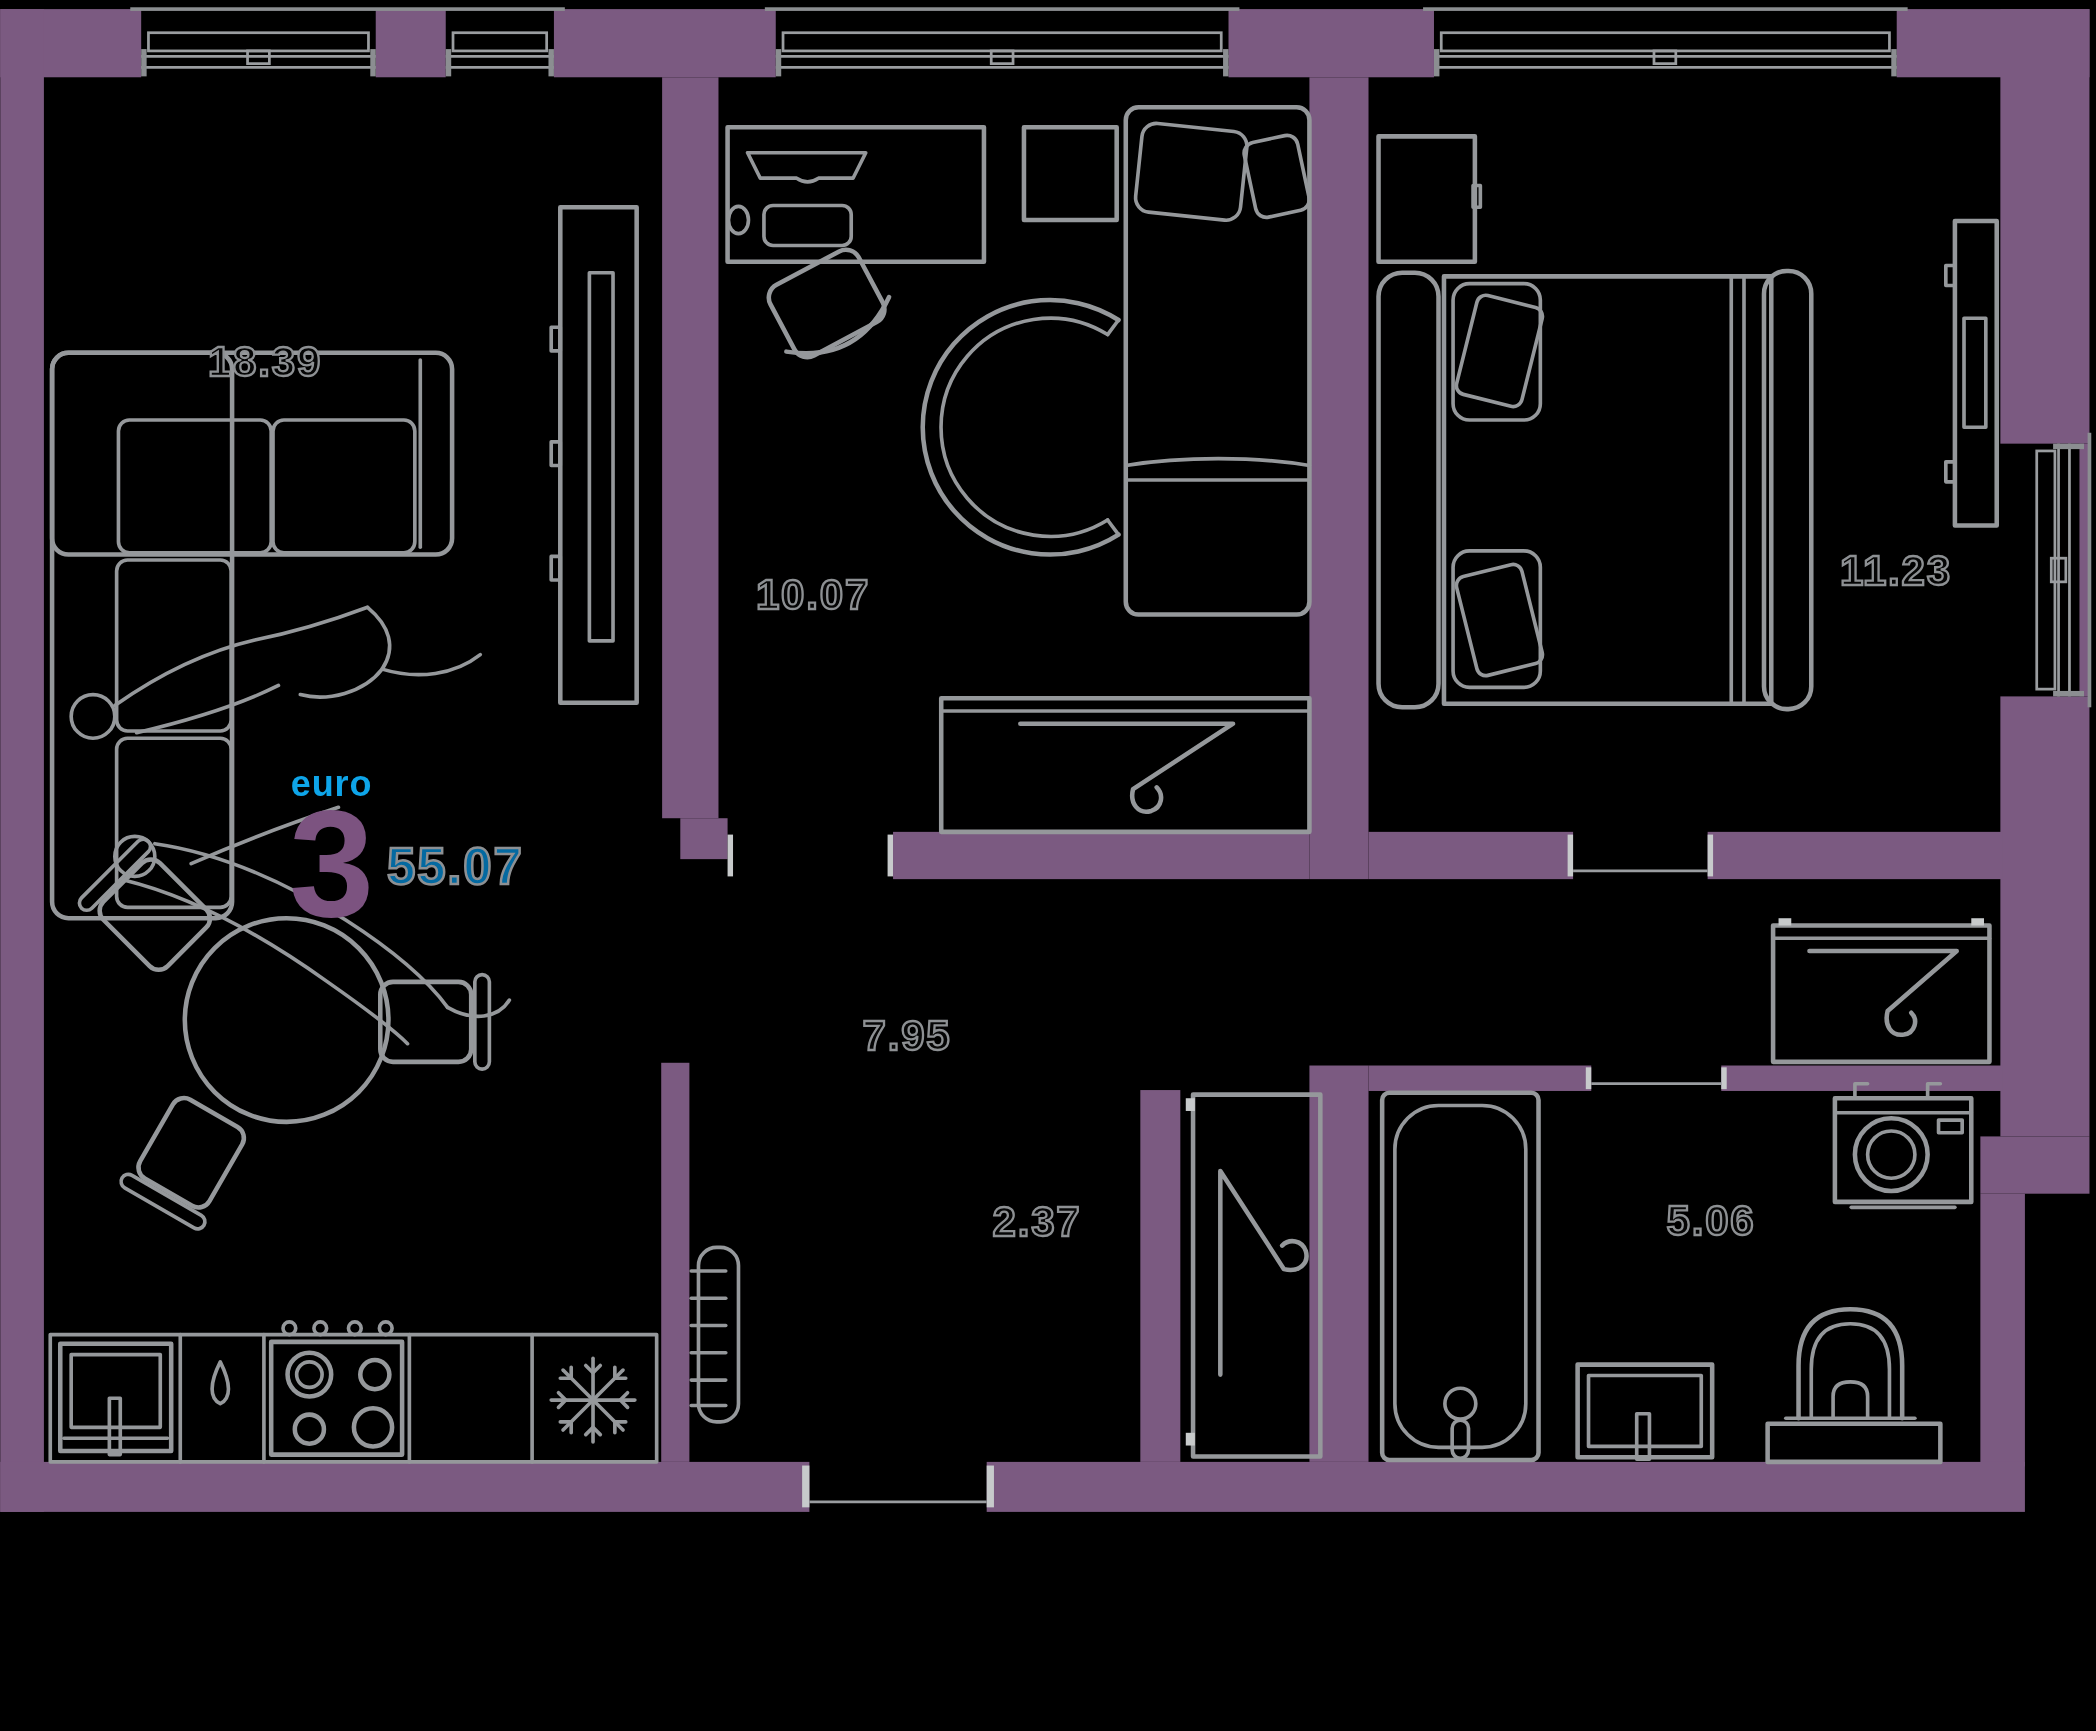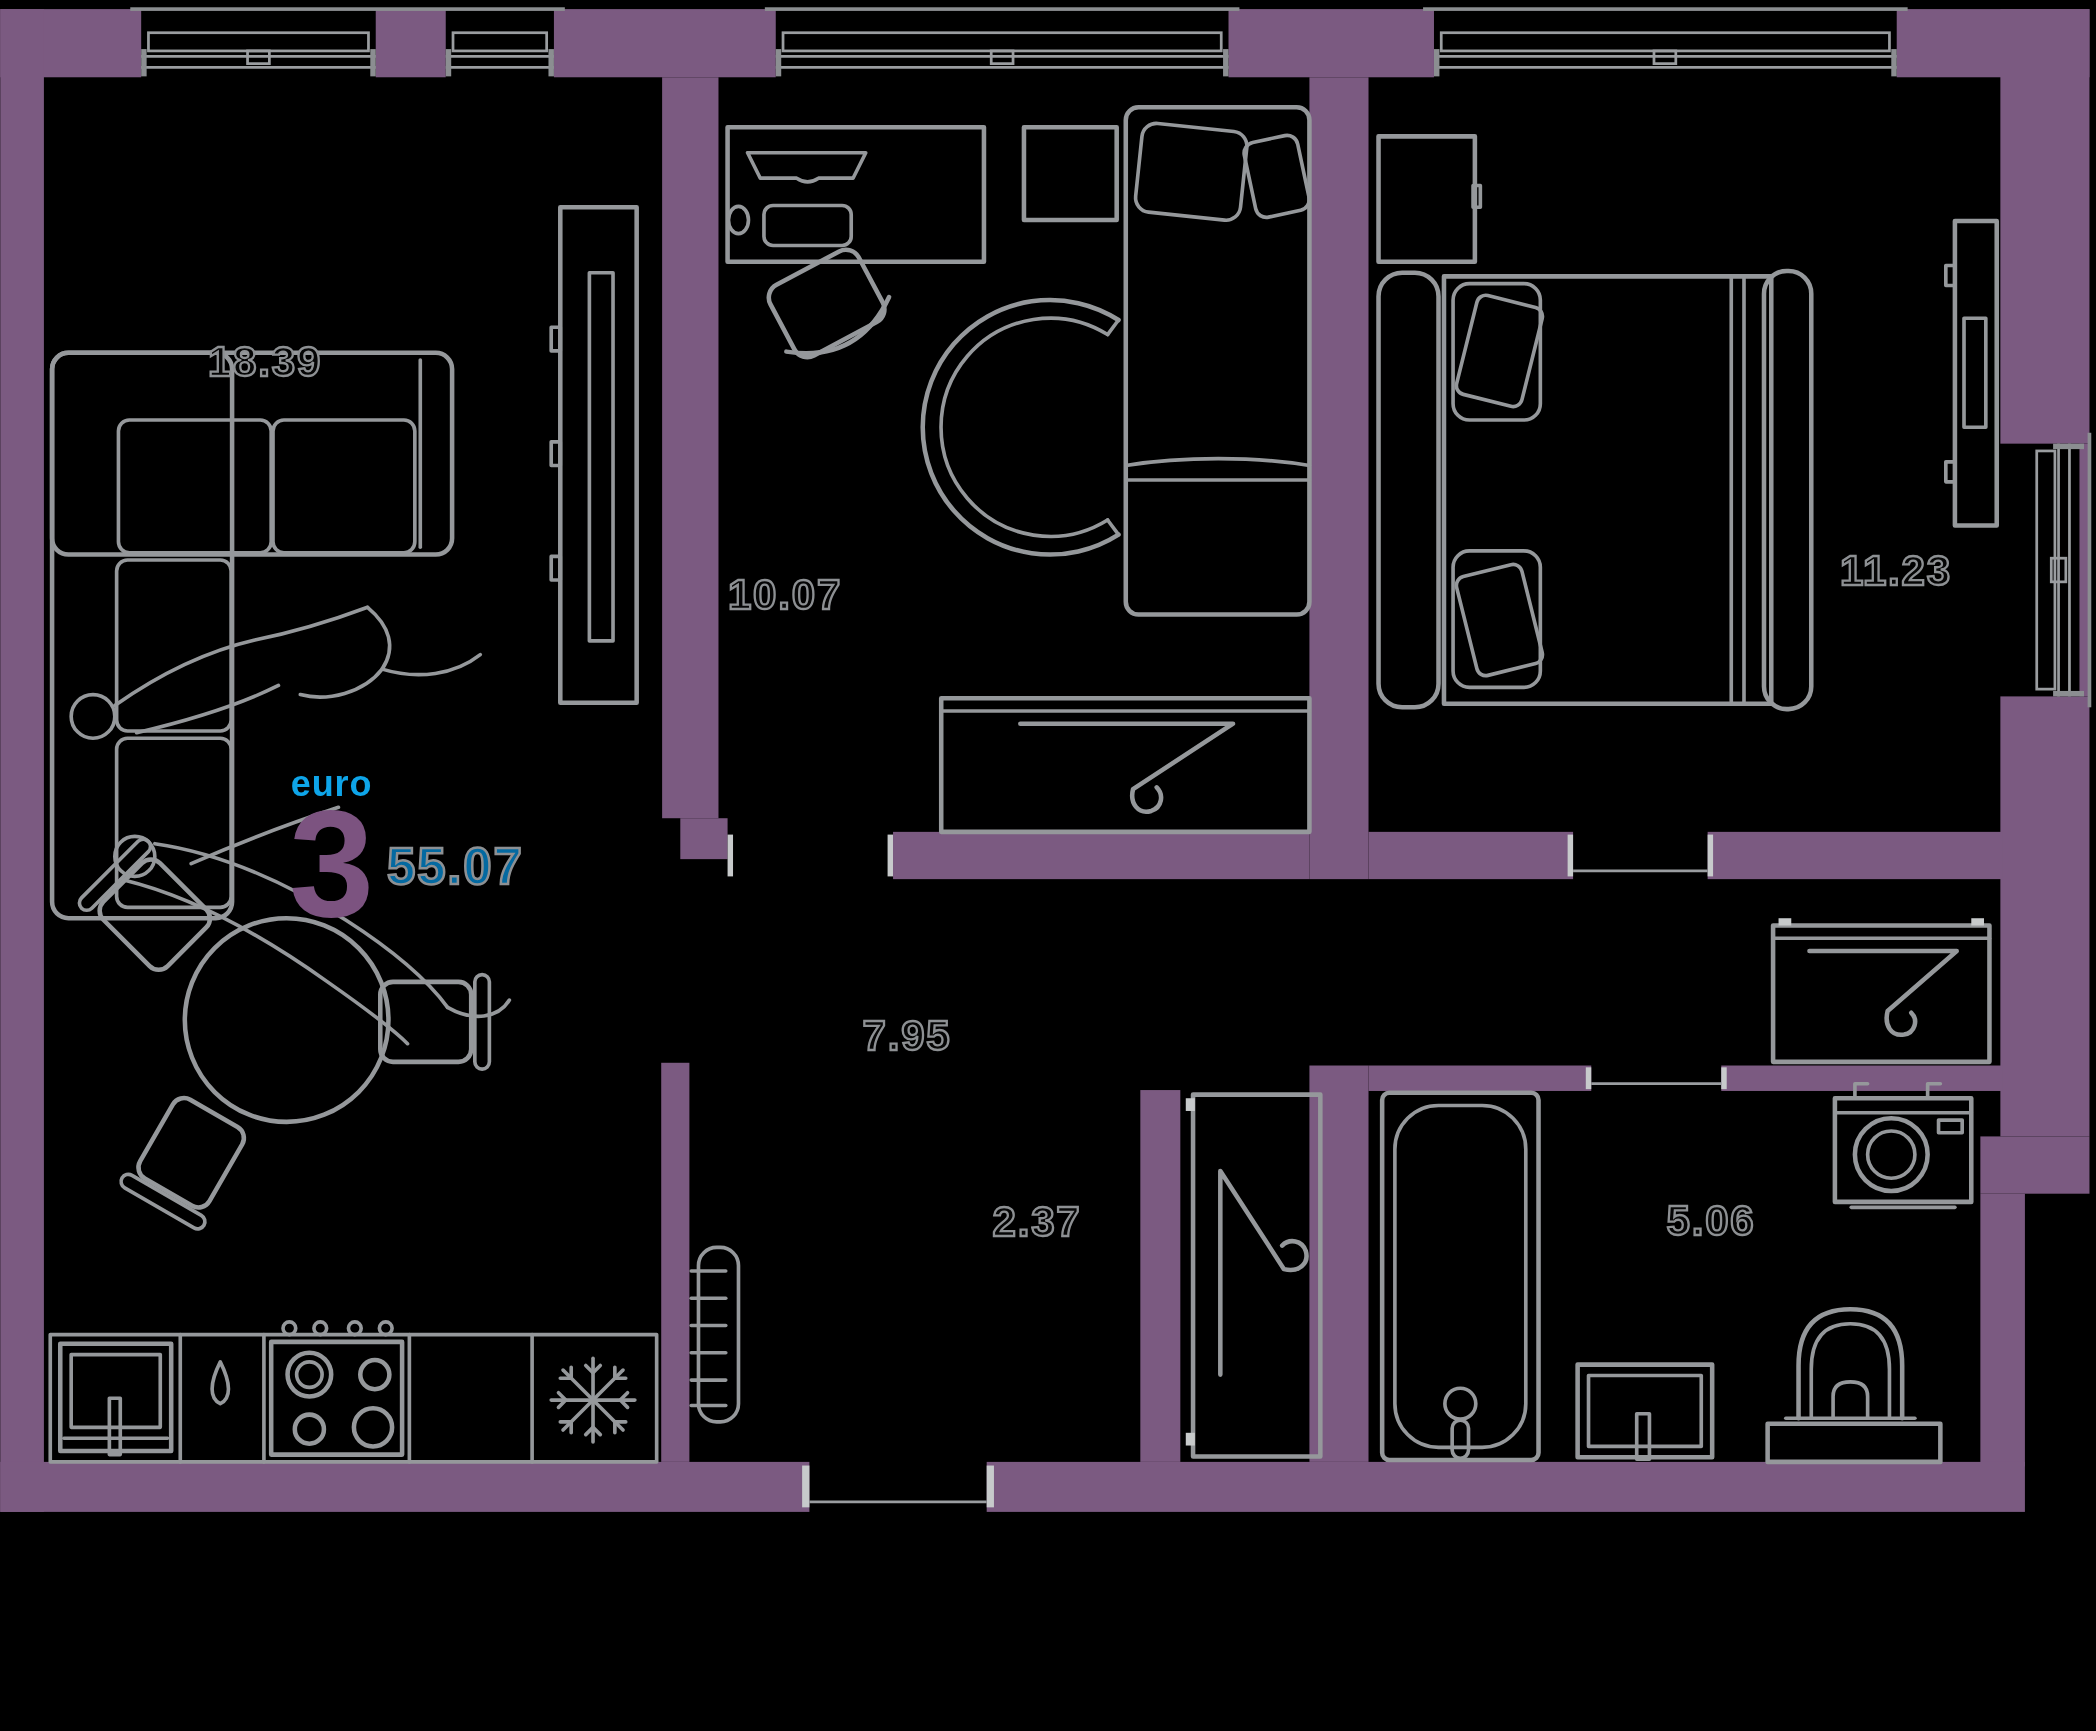--- a/index.html
+++ b/index.html
@@ -318,21 +318,21 @@
     <rect class="f" x="1944" y="1566" width="190" height="42"></rect>
   </g>
   <g>
     <rect class="f" x="1735" y="1501" width="148" height="102"></rect>
     <rect class="f2" x="1747" y="1513" width="124" height="78"></rect>
     <rect class="f2" x="1800" y="1555" width="14" height="50"></rect>
   </g>
 </svg>
 
   <div class="area" style="left:265px;top:362px">18.39</div>
-  <div class="area" style="left:785px;top:595px">10.07</div>
+  <div class="area" style="left:813px;top:595px">10.07</div>
   <div class="area" style="left:1896px;top:571px">11.23</div>
   <div class="area" style="left:907px;top:1036px">7.95</div>
   <div class="area" style="left:1037px;top:1222px">2.37</div>
   <div class="area" style="left:1711px;top:1221px">5.06</div>
 
   <div class="badge">
     <div class="badge-euro">euro</div>
     <div class="badge-num">3</div>
     <div class="badge-area">55.07</div>
   </div>

